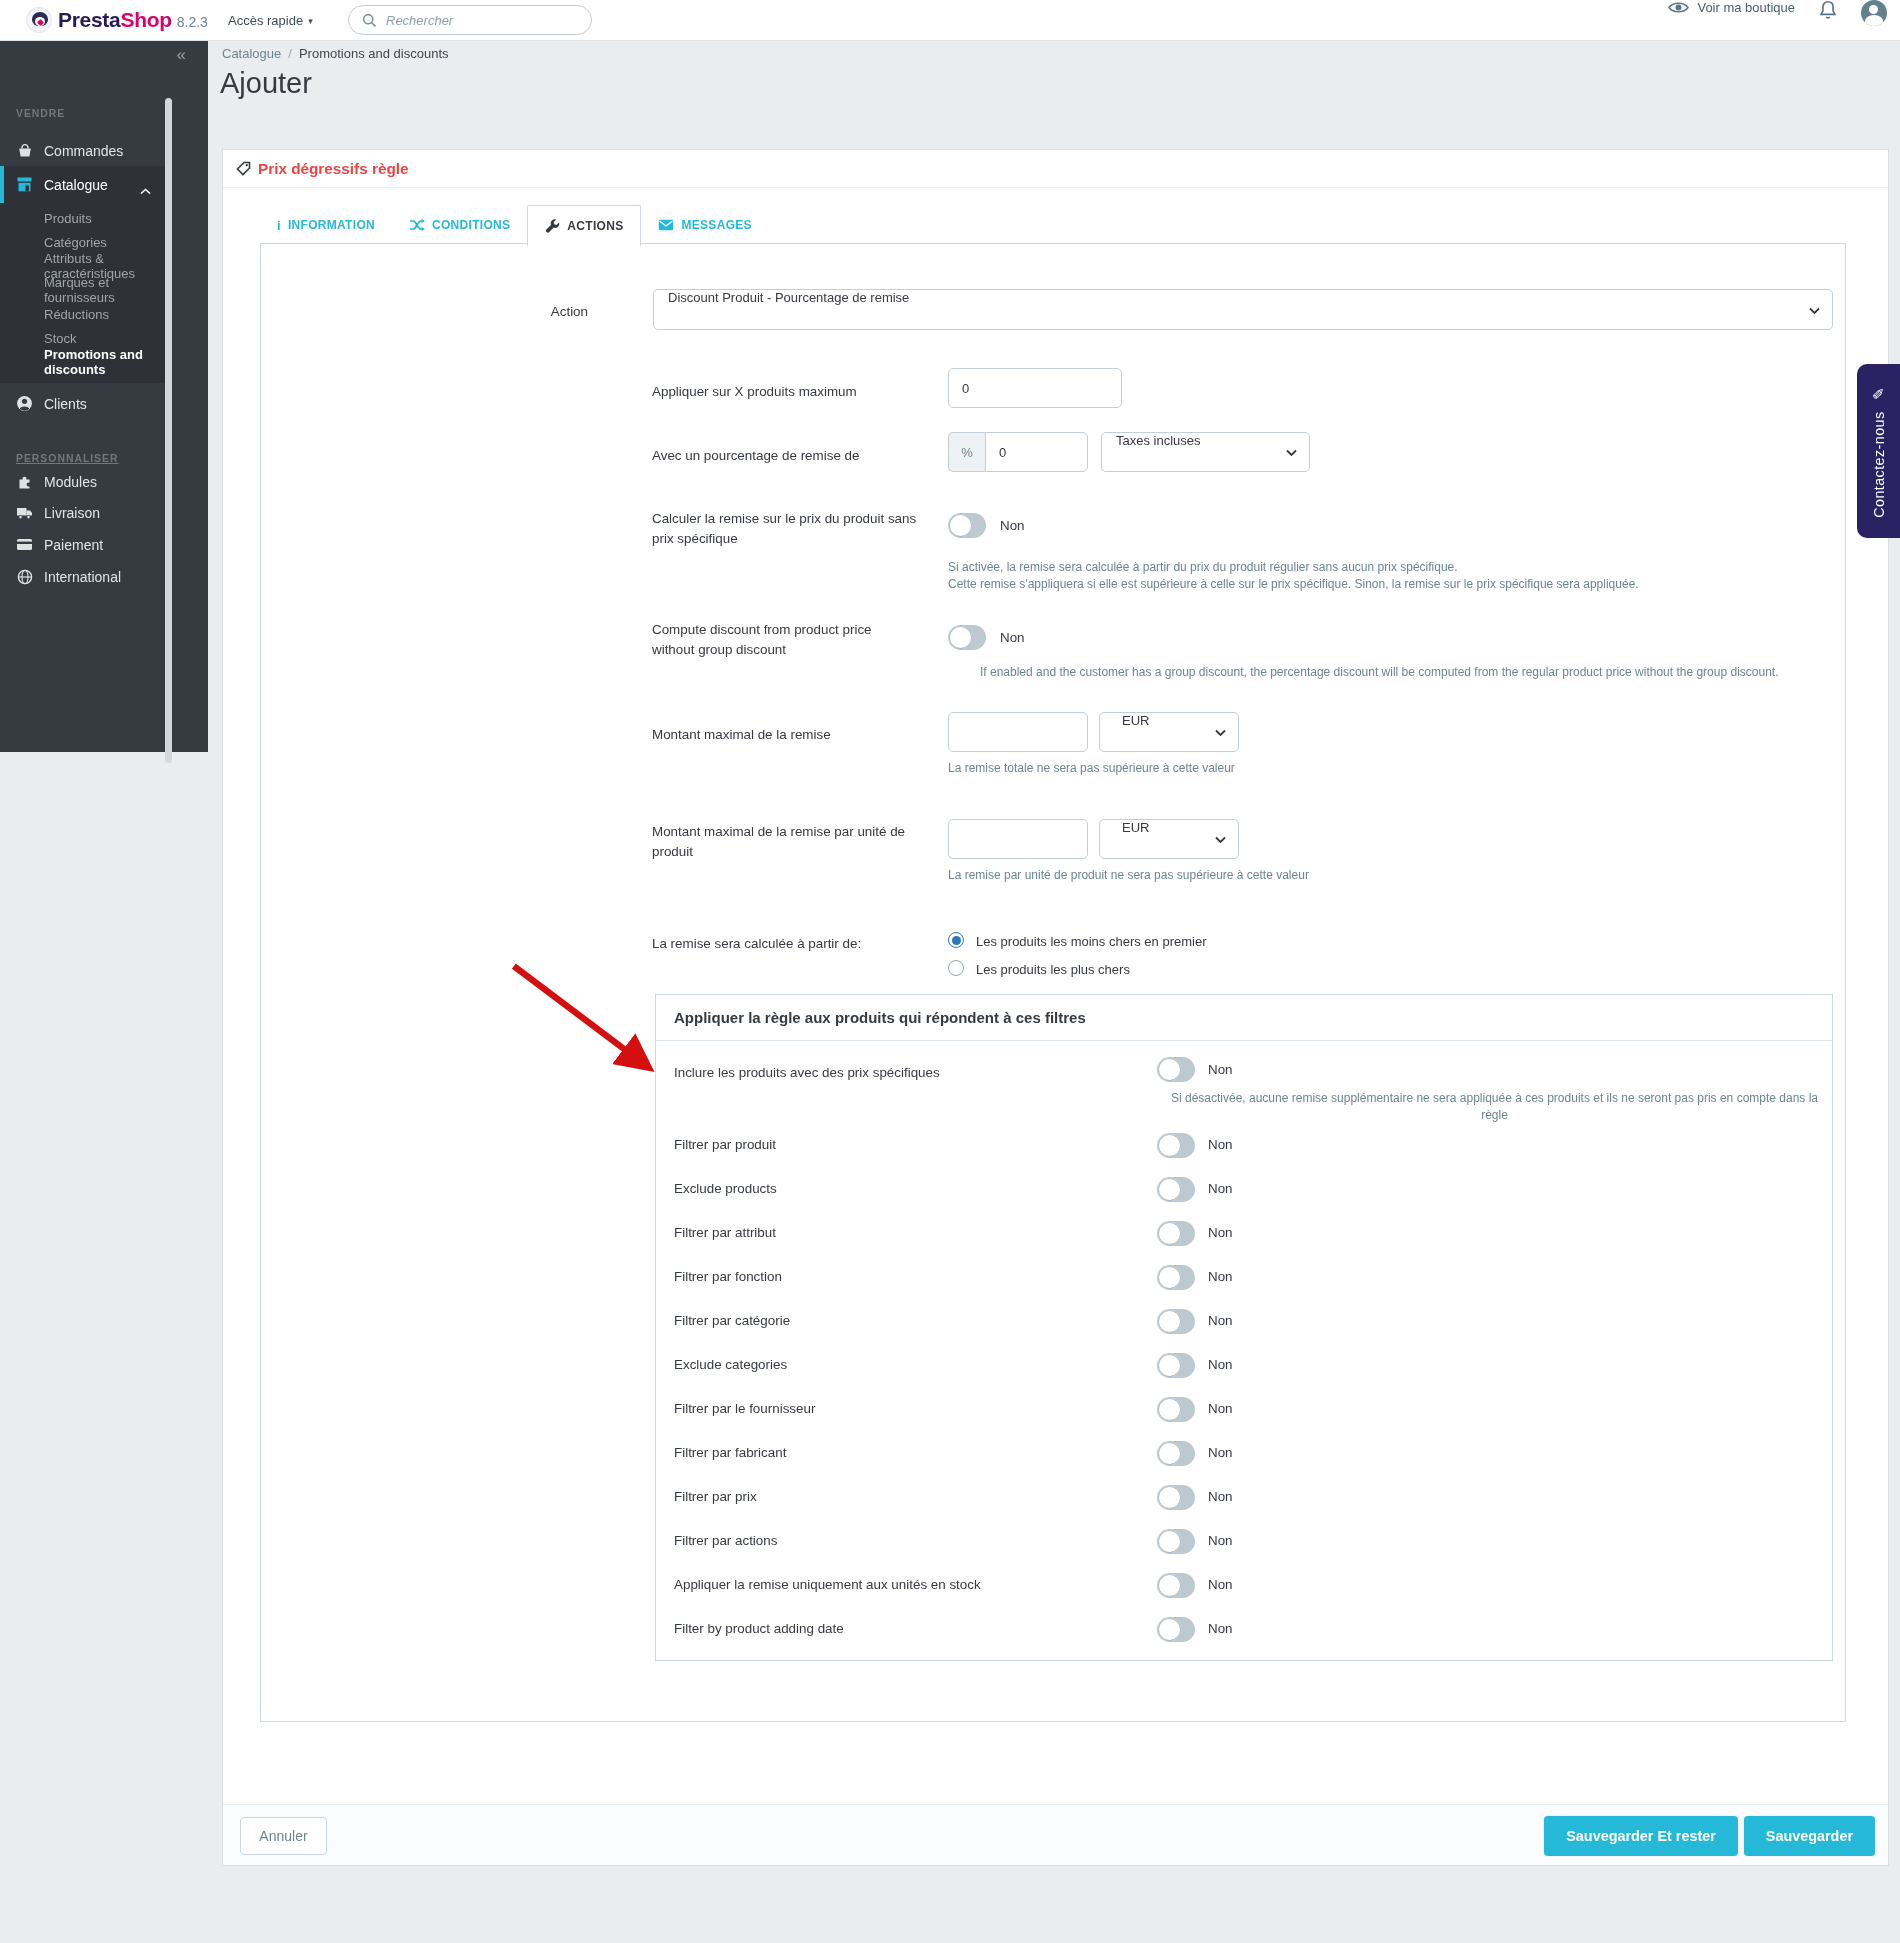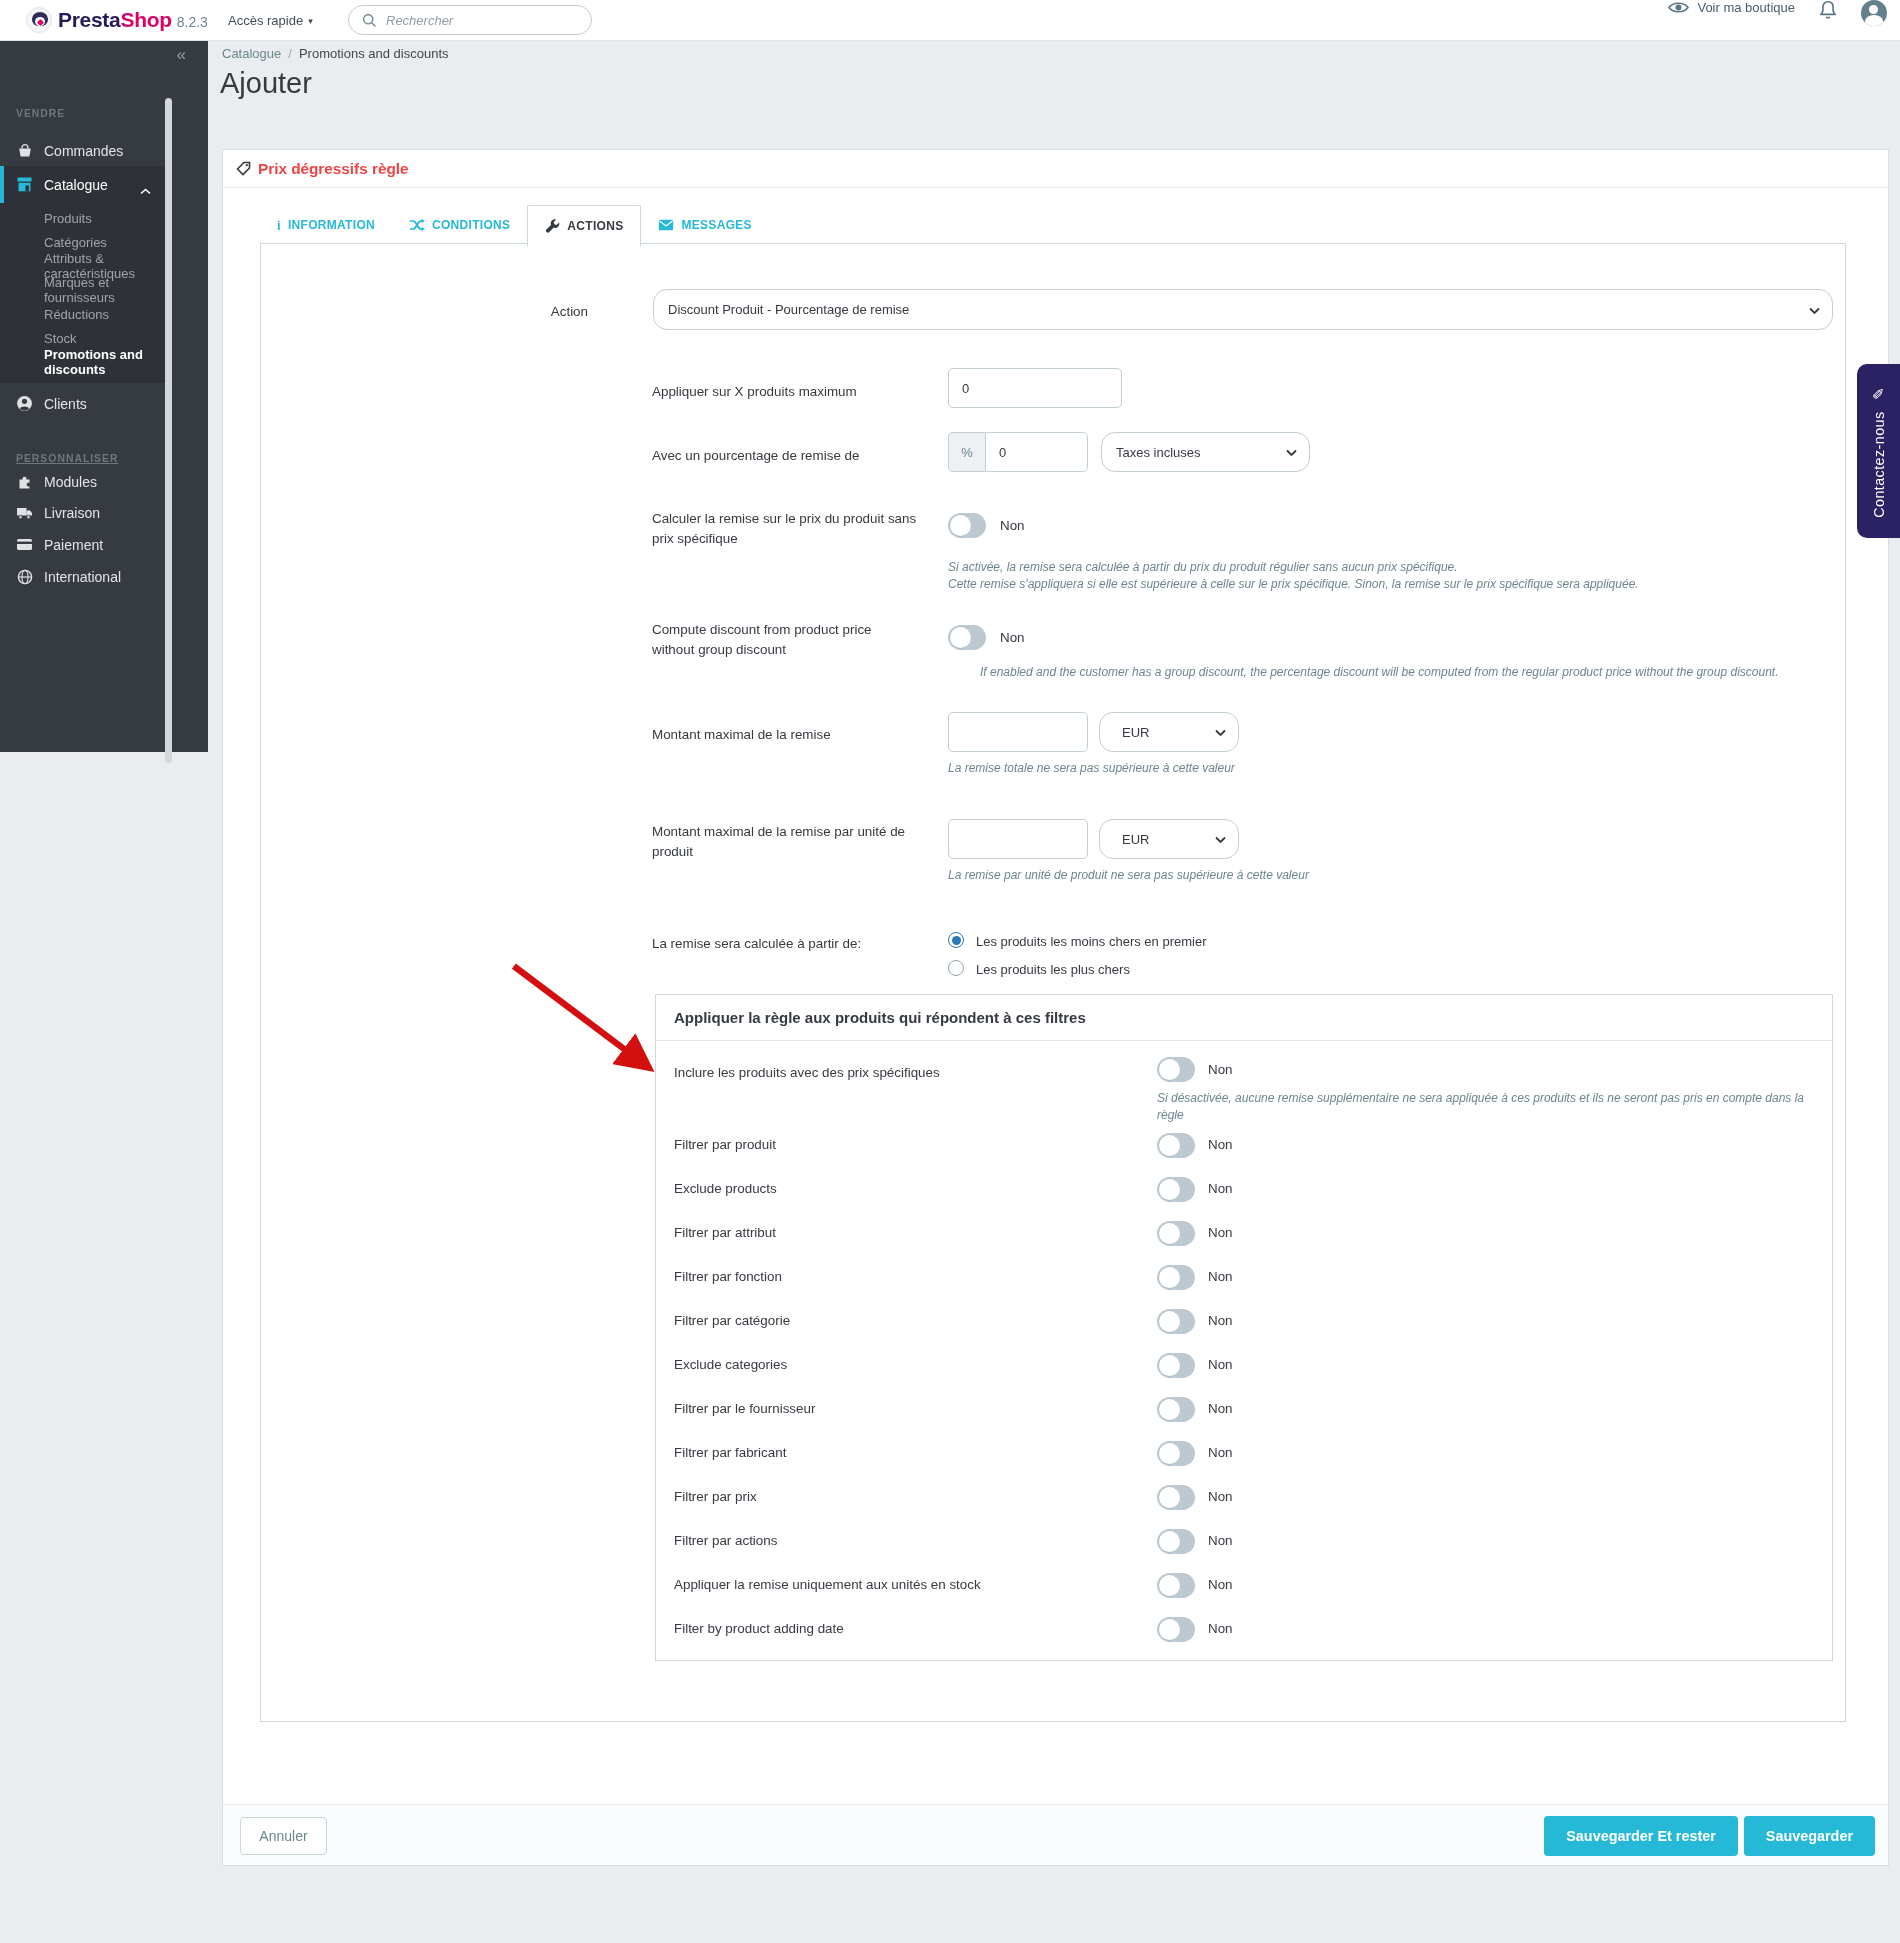--- a/index.html
+++ b/index.html
@@ -84,25 +84,25 @@
 
   
   .tabs { position:absolute; left:37px; top:54px; height:41px; display:flex; align-items:flex-end; z-index:3; }
   .tab { height:40px; display:flex; align-items:center; gap:7px; padding:0 17px; font-size:12px; font-weight:700; letter-spacing:0.3px; color:#25b9d7; cursor:pointer; }
   .tab .i-glyph { font-size:13px; font-weight:800; }
   .tab.active { background:#fff; border:1px solid #ccd9de; border-bottom:0; color:#363a41; margin-bottom:-1px; height:41px; border-radius:2px 2px 0 0; }
 
   .tabbox { position:absolute; left:37px; top:93px; width:1586px; height:1479px; border:1px solid #ccd9de; background:#fff; }
 
   .flabel { position:absolute; font-size:13.4px; color:#363a41; line-height:20px; }
-  .fhelp { position:absolute; font-size:12px; font-style:italic; color:#6c868e; line-height:17px; }
+  .fhelp { position:absolute; font-size:12px; color:#6c868e; line-height:17px;text-align:center; }
 
   .sel {
-    position:absolute; height:41px; border:1px solid #c2cfd6; border-radius:14px; background:#fff;
-    display:flex; align-items:center; padding:0 14px; font-size:13px; color:#363a41; cursor:pointer;
+    position:absolute; height:41px; border:1px solid #c2cfd6; border-radius:5px; background:#fff;
+    display:flex; padding:0 14px; font-size:13px; color:#363a41; cursor:pointer;
   }
   .sel .chev { position:absolute; right:12px; top:50%; transform:translateY(-50%); }
   .inp {
     position:absolute; height:40px; border:1px solid #c2cfd6; border-radius:5px; background:#fff;
     padding:0 13px; font-size:13px; color:#363a41; font-family:inherit; outline:none;
   }
   .igroup { position:absolute; height:40px; display:flex; }
   .igroup .prefix {
     width:37px; height:40px; background:#eef1f3; border:1px solid #c2cfd6; border-right:0;
     border-radius:5px 0 0 5px; display:flex; align-items:center; justify-content:center;

